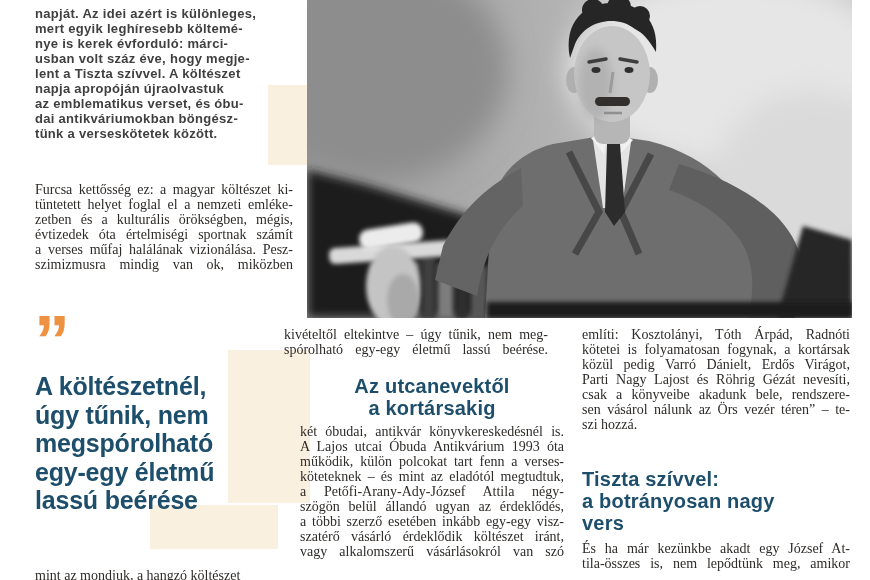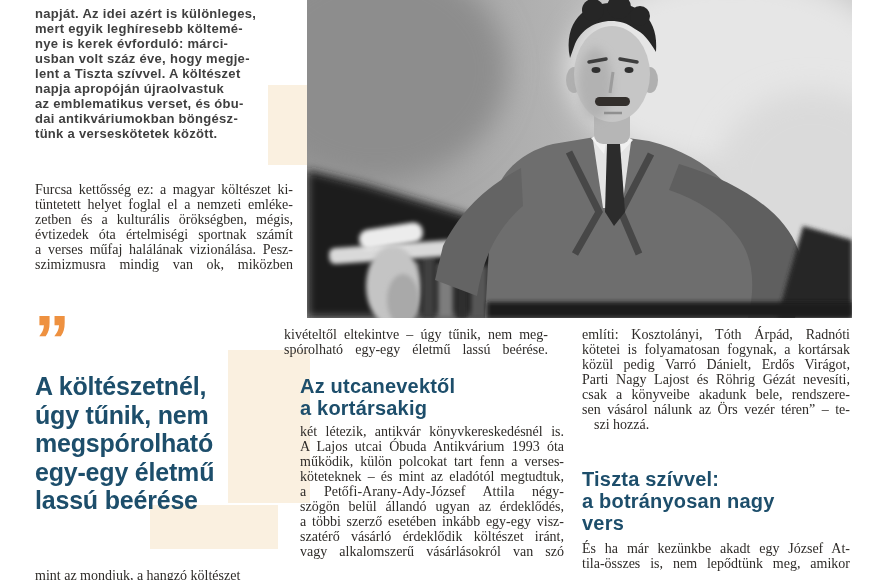--- a/index.html
+++ b/index.html
@@ -9,21 +9,21 @@
     overflow:hidden; font-family:"Liberation Serif", serif;
   }
   .peach { position:absolute; background:var(--peach,#faf0e0); z-index:0; }
   .txt { position:absolute; z-index:2; }
   .intro {
     font-family:"Liberation Sans", sans-serif; font-weight:bold;
     font-size:13px; line-height:15px; color:#3f3f3f; letter-spacing:0.3px;
   }
   .serif { font-size:14px; line-height:15px; color:#2e2b28; }
   .jlines > div { text-align:justify; text-align-last:justify; }
-  .jlines.lastleft > div:last-child { text-align-last:left;margin-left:12px; }
+  .jlines.lastleft > div:last-child { text-align-last:left; }
   .qmark {
     font-family:"Liberation Sans", sans-serif; font-weight:bold;
     font-size:72px; line-height:46px; color:var(--orange,#ee9140);
     letter-spacing:-4px;
   }
   .pullquote {
     font-family:"Liberation Sans", sans-serif; font-weight:bold;
     font-size:25px; line-height:28.5px; color:var(--teal,#1d4e6b);
     letter-spacing:-0.2px;
     margin-top:16px;
@@ -166,27 +166,27 @@
       <path d="M496,226 L545,240 L545,318 L470,318 Z" fill="#262626" filter="url(#b2)"></path>
       <rect x="180" y="302" width="365" height="16" fill="#1f1f1f" filter="url(#b2)"></rect>
     </svg>
   </div>
 
   <div class="txt serif jlines jall" style="left:284px; top:327px; width:264px;">
       <div>kivételtől eltekintve – úgy tűnik, nem meg-</div>
       <div>spórolható egy-egy életmű lassú beérése.</div>
     </div>
 
-  <div class="txt colhead" style="left:300px; top:375px; width:264px;">
+  <div class="txt colhead" style="left:300px; top:375px; width:264px;text-align:center;">
       <div>Az utcanevektől</div>
       <div>a kortársakig</div>
     </div>
 
   <div class="txt serif jlines" style="left:300px; top:424px; width:264px;">
-      <div>két létezik, antikvár könyvkereskedésnél is.</div>
+      <div>két óbudai, antikvár könyvkereskedésnél is.</div>
       <div>A Lajos utcai Óbuda Antikvárium 1993 óta</div>
       <div>működik, külön polcokat tart fenn a verses-</div>
       <div>köteteknek – és mint az eladótól megtudtuk,</div>
       <div>a Petőfi-Arany-Ady-József Attila négy-</div>
       <div>szögön belül állandó ugyan az érdeklődés,</div>
       <div>a többi szerző esetében inkább egy-egy visz-</div>
       <div>szatérő vásárló érdeklődik költészet iránt,</div>
       <div>vagy alkalomszerű vásárlásokról van szó</div>
     </div>
 

